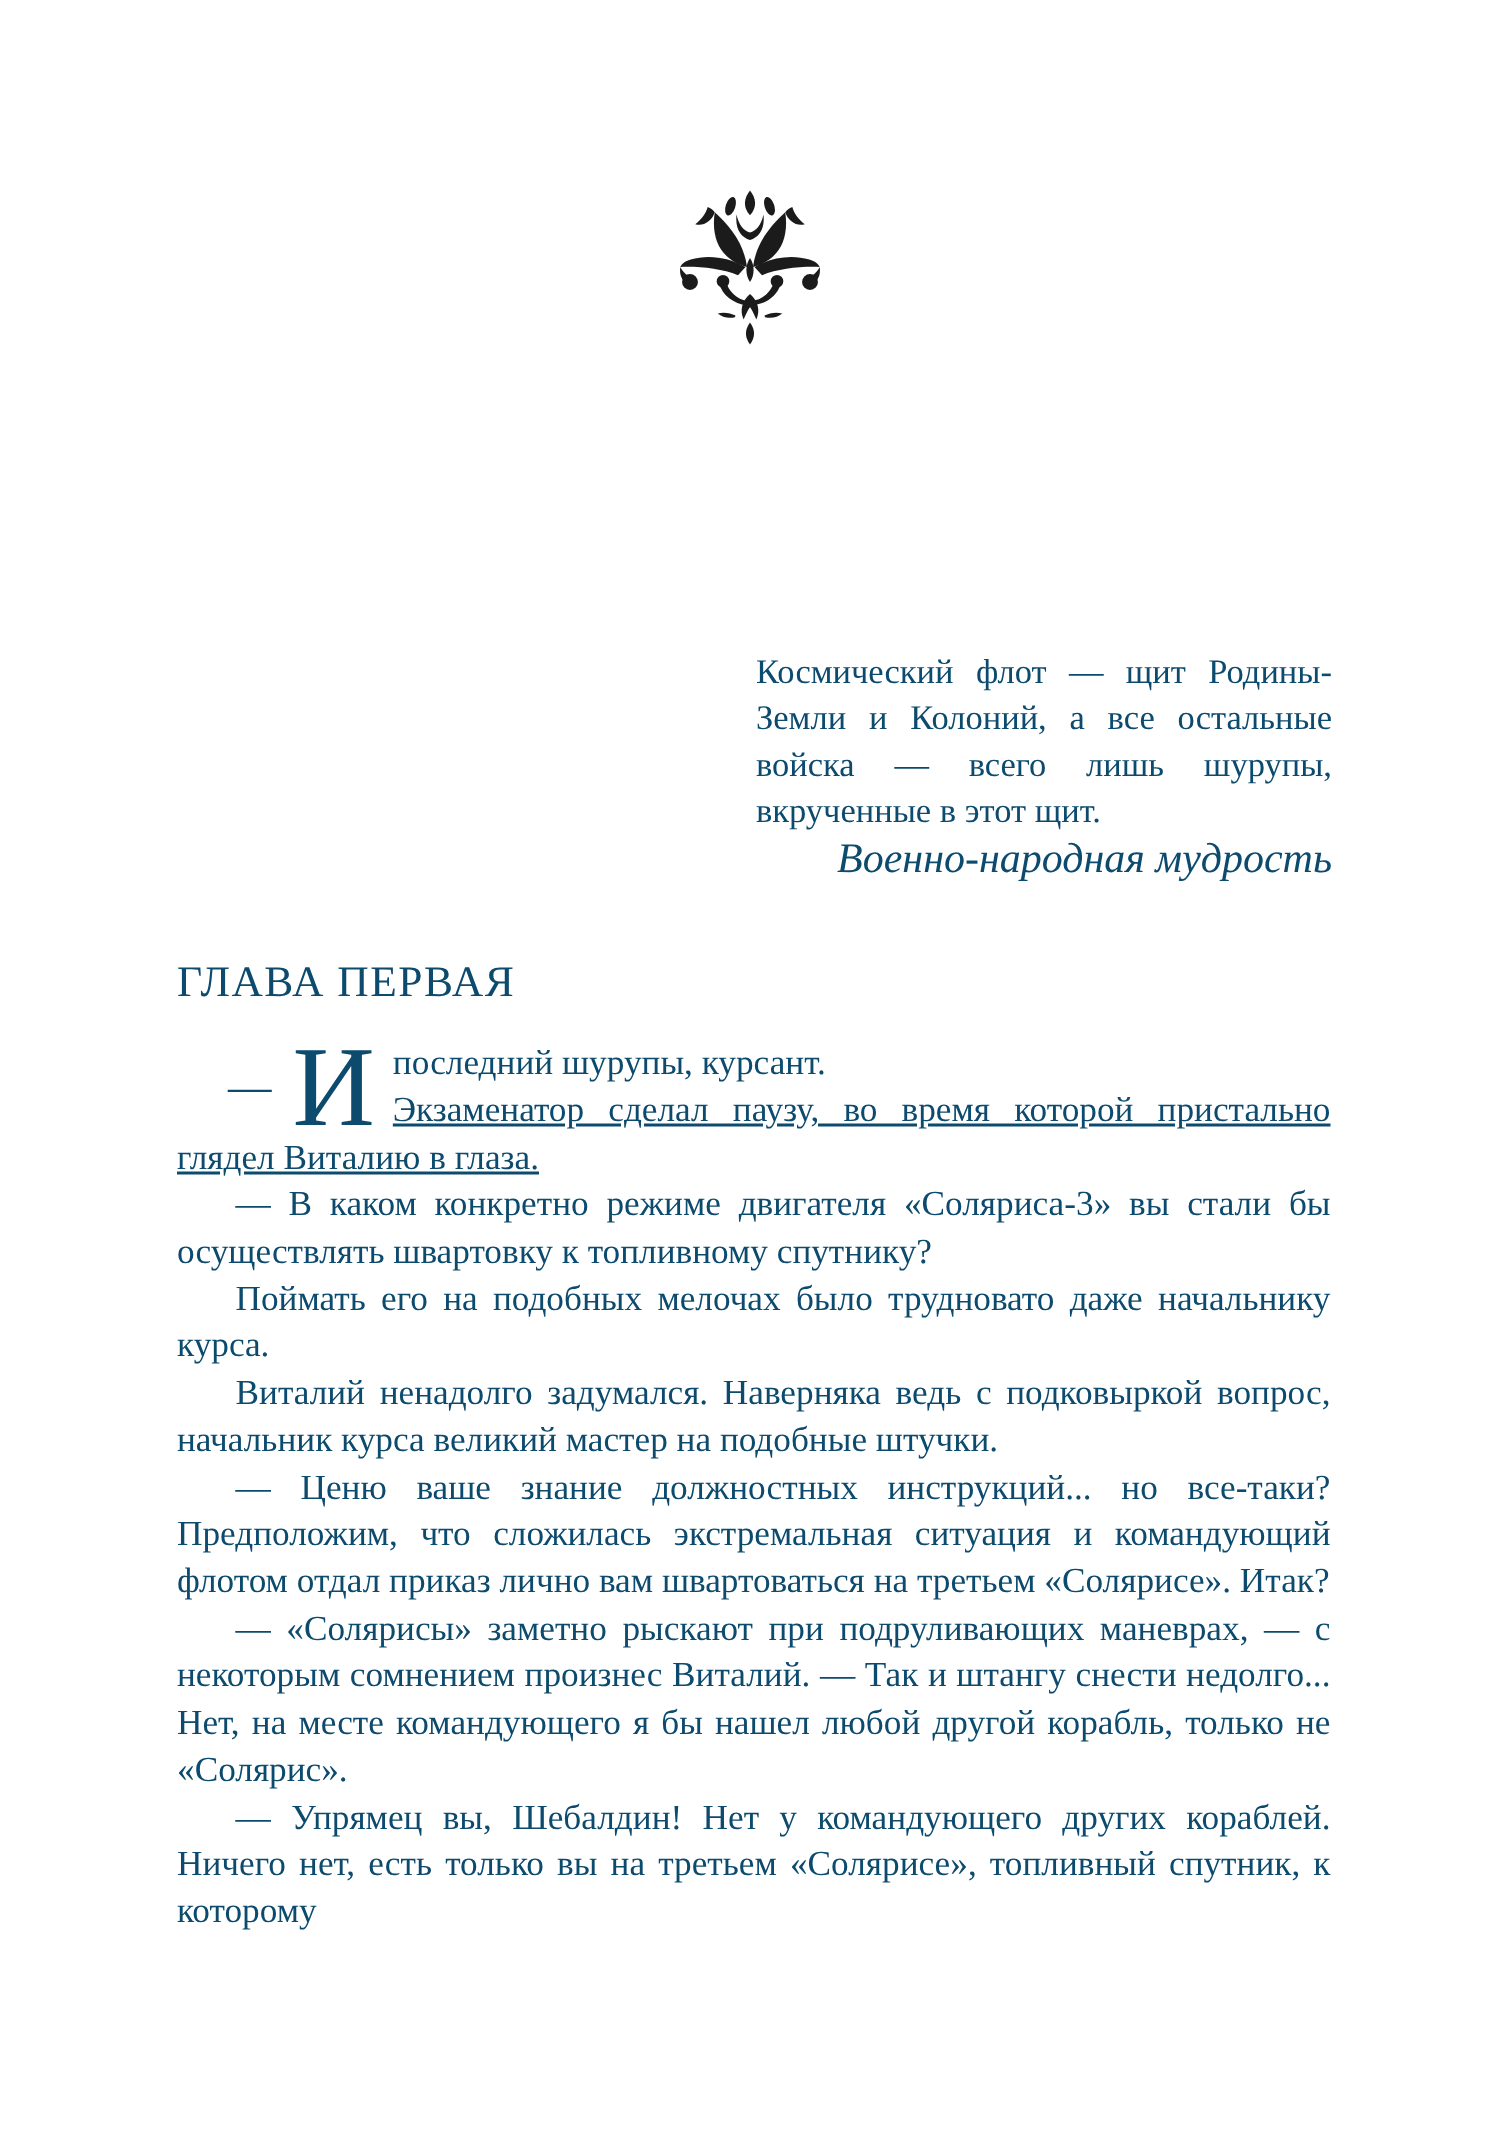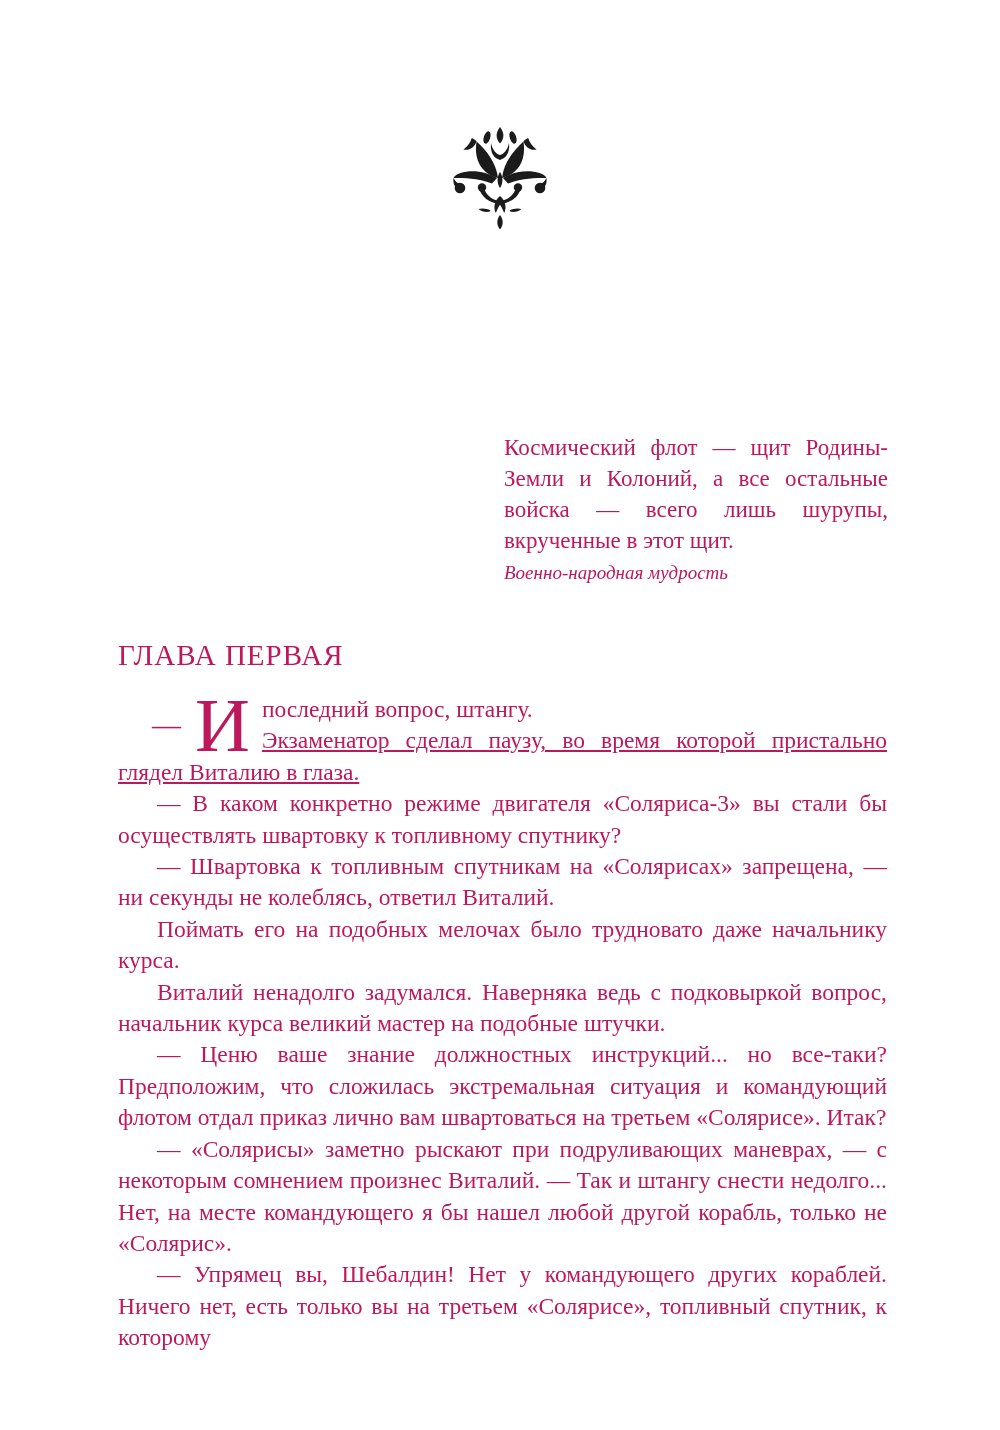--- a/index.html
+++ b/index.html
@@ -7,21 +7,21 @@
     padding: 0;
     background: #ffffff;
     overflow: hidden;
   }
   .page {
     position: relative;
     width: 1000px;
     height: 1430px;
     background: #ffffff;
     font-family: "Liberation Serif", "DejaVu Serif", serif;
-    color: #be185d;
+    color: #0c4a6e;
   }
 
   
   .ornament {
     position: absolute;
     top: 126px;
     left: 0;
     width: 100%;
     display: flex;
     justify-content: center;
@@ -32,22 +32,23 @@
     position: absolute;
     top: 432px;
     right: 112px;
     width: 384px;
     font-size: 23px;
     line-height: 31px;
     text-align: justify;
   }
   .epigraph-attribution {
     margin-top: 1px;
+    text-align: right;
     font-style: italic;
-    font-size: 19px;
+    font-size: 28px;
     line-height: 31px;
   }
 
   
   .chapter-title {
     position: absolute;
     top: 641px;
     left: 118px;
     width: 769px;
     text-align: left;
@@ -143,25 +144,24 @@
 
   <div class="epigraph">
     <div>Космический флот — щит Родины-Земли и Колоний, а все остальные войска — всего лишь шурупы, вкрученные в этот щит.</div>
     <div class="epigraph-attribution">Военно-народная мудрость</div>
   </div>
 
   <h1 class="chapter-title">ГЛАВА ПЕРВАЯ</h1>
 
   <div class="body-text">
     <div class="opening-line">
-      <span class="dc-wrap"><span class="dc-dash">—</span><span class="dc-letter">И</span></span><span>последний вопрос, штангу.</span>
+      <span class="dc-wrap"><span class="dc-dash">—</span><span class="dc-letter">И</span></span><span>последний шурупы, курсант.</span>
     </div>
     <p class="no-indent">Экзаменатор сделал паузу, во время которой пристально глядел Виталию в глаза.</p>
     <p>— В каком конкретно режиме двигателя «Соляриса-3» вы стали бы осуществлять швартовку к топливному спутнику?</p>
-    <p>— Швартовка к топливным спутникам на «Солярисах» запрещена, — ни секунды не колеблясь, ответил Виталий.</p>
     <p>Поймать его на подобных мелочах было трудновато даже начальнику курса.</p>
     <p>Виталий ненадолго задумался. Наверняка ведь с подковыркой вопрос, начальник курса великий мастер на подобные штучки.</p>
     <p>— Ценю ваше знание должностных инструкций... но все-таки? Предположим, что сложилась экстремальная ситуация и командующий флотом отдал приказ лично вам швартоваться на третьем «Солярисе». Итак?</p>
     <p>— «Солярисы» заметно рыскают при подруливающих маневрах, — с некоторым сомнением произнес Виталий. — Так и штангу снести недолго... Нет, на месте командующего я бы нашел любой другой корабль, только не «Солярис».</p>
     <p>— Упрямец вы, Шебалдин! Нет у командующего других кораблей. Ничего нет, есть только вы на третьем «Солярисе», топливный спутник, к которому</p>
   </div>
 
 </div>
 
 </body></html>

